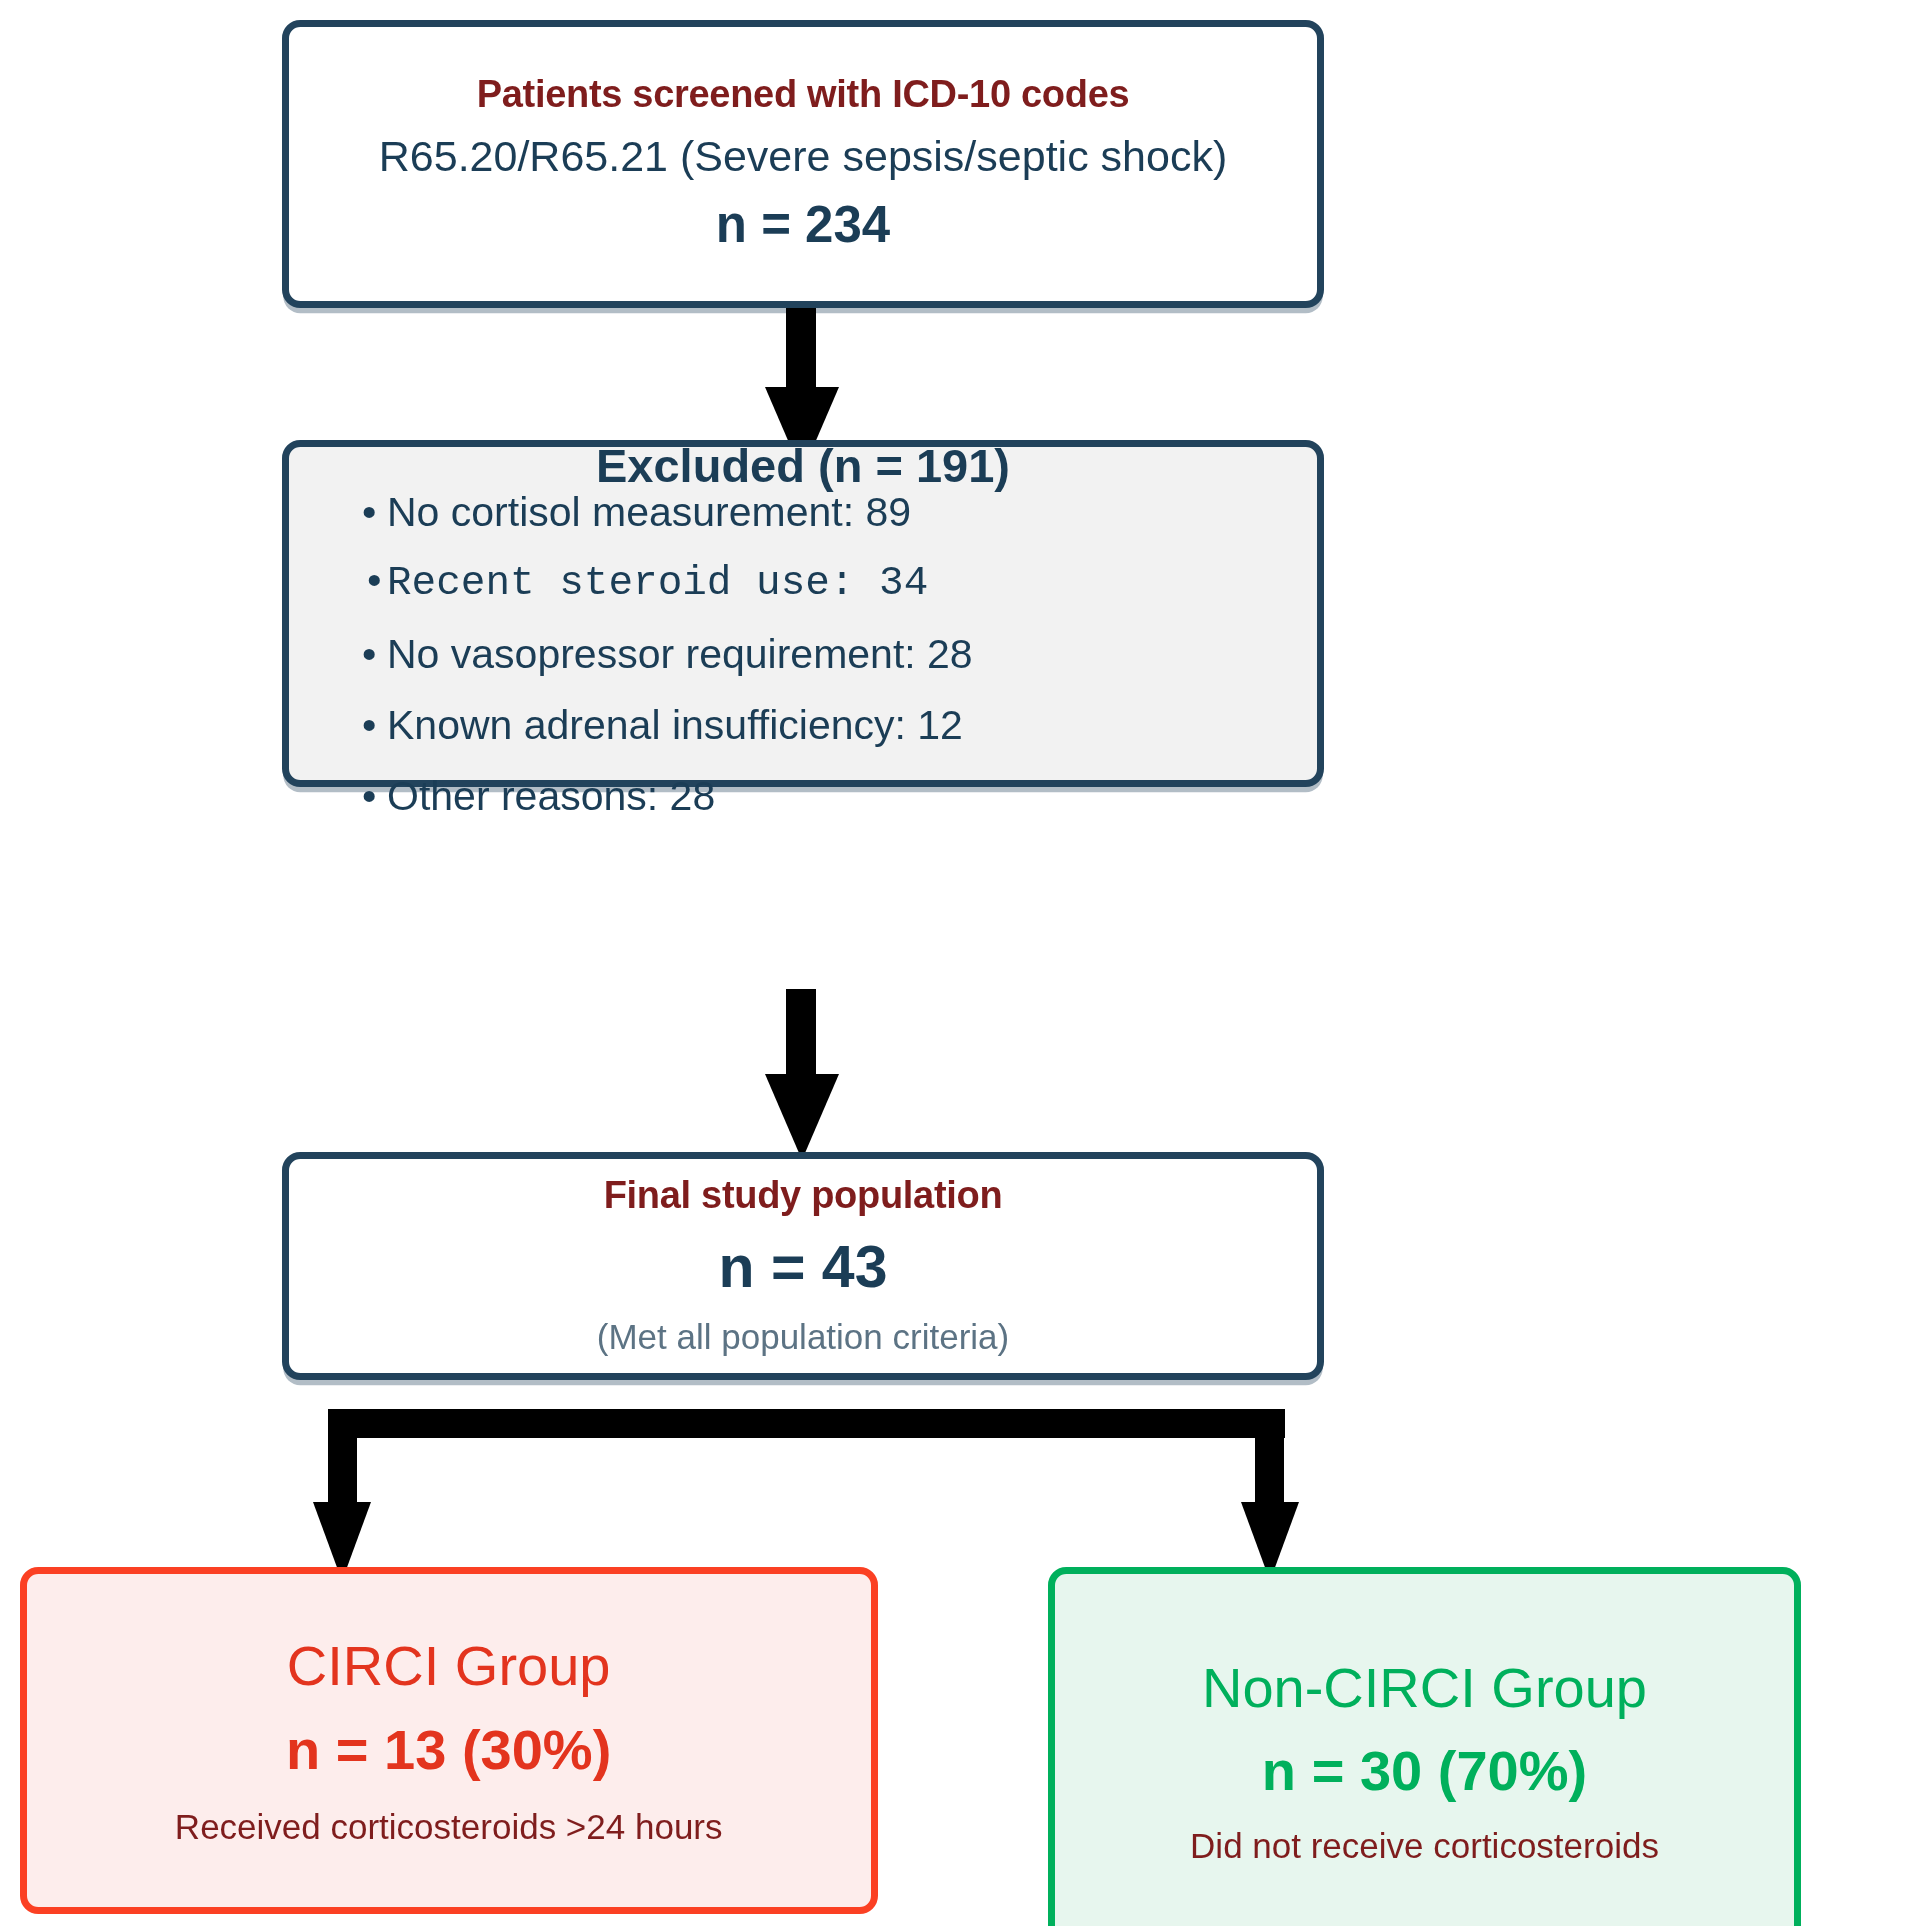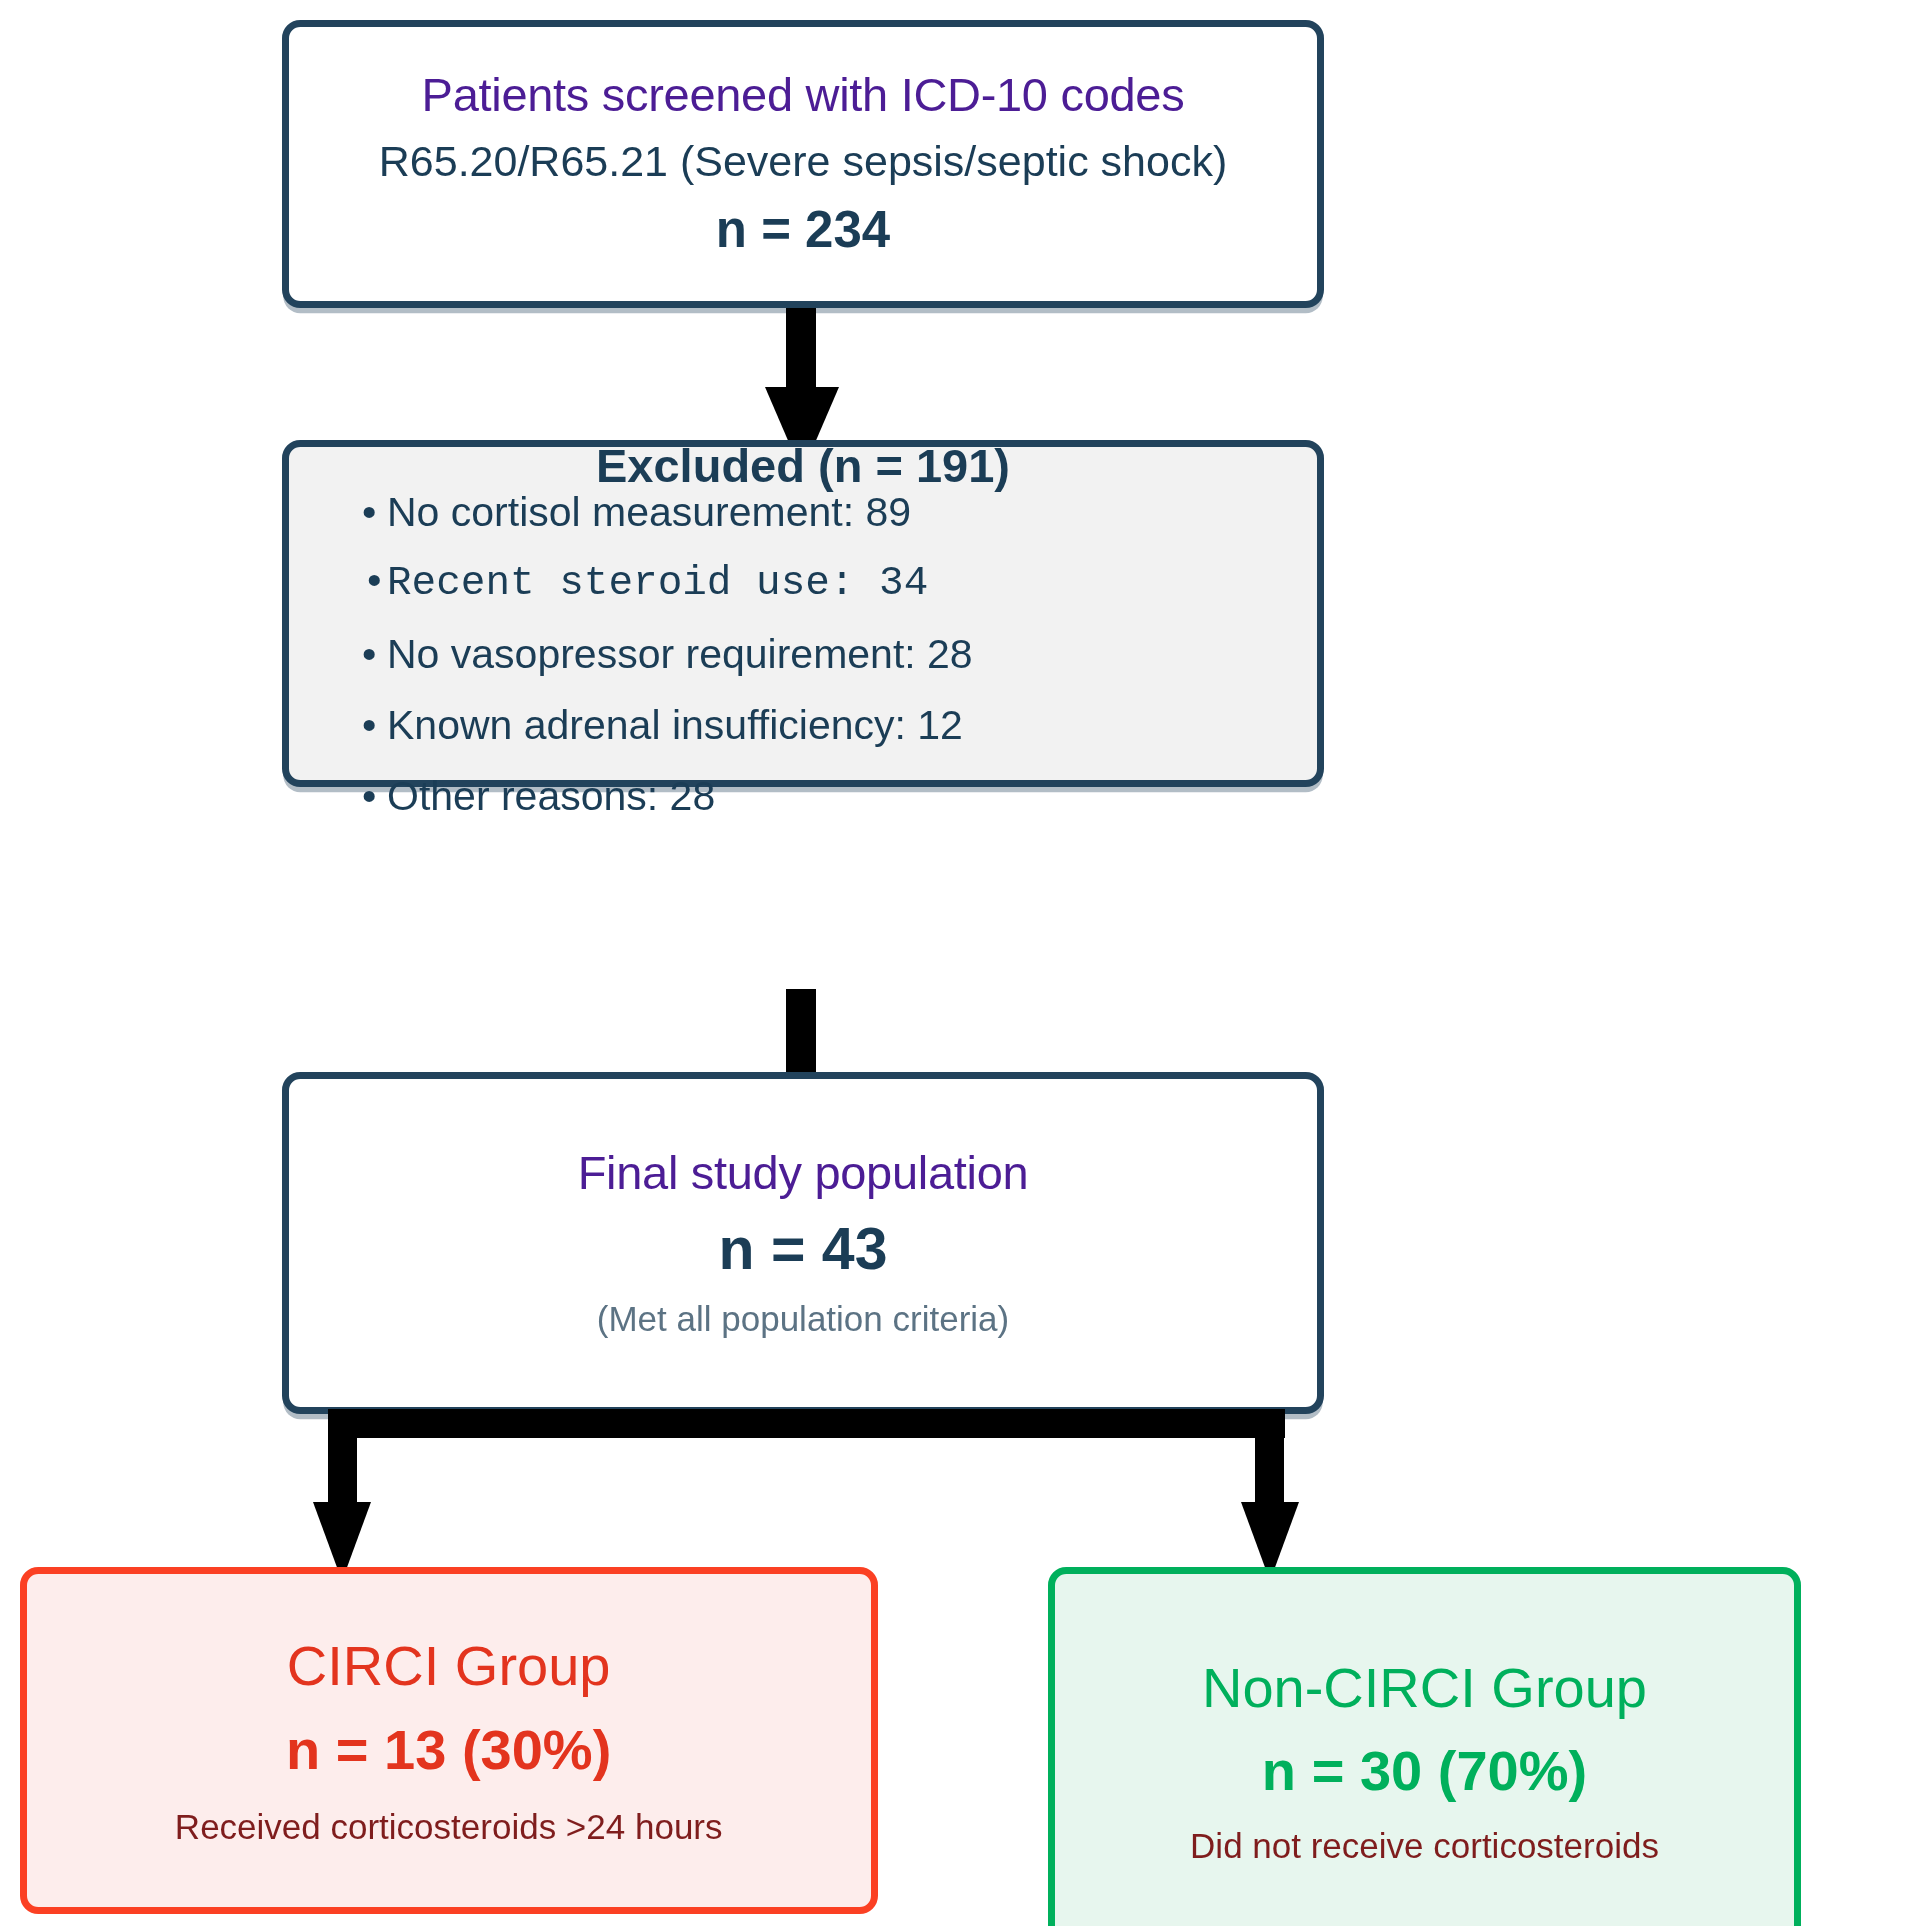--- a/index.html
+++ b/index.html
@@ -47,23 +47,23 @@
     background: #FDEDEC;
   }
 
   .node-green {
     border: 7.2px solid #00B05C;
     background: #E7F6EE;
   }
 
   
   .t-title {
-    font-size: 47px;
-    font-weight: normal;
-    color: #4c1d95;
+    font-size: 38px;
+    font-weight: bold;
+    color: #7f1d1d;
     line-height: 1.1;
     letter-spacing: -0.3px;
   }
   .t-sub {
     font-size: 43px;
     font-weight: normal;
     color: #1B3D56;
     line-height: 1.1;
   }
   .t-n {
@@ -178,21 +178,21 @@
       </li>
       <li style="margin-top:30px;">
         <span class="bul">•</span><span>Other reasons: 28</span>
       </li>
     </ul>
   </div>
 
   <div class="conn" style="left:786px; top:989px; width:30px; height:92px;"></div>
   <div class="arrowhead" style="left:765px; top:1074px;"></div>
 
-  <div class="node node-dark" style="left:282px; top:1072px; width:1042px; height:342px;">
+  <div class="node node-dark" style="left:282px; top:1152px; width:1042px; height:228px;">
     <div class="t-title">Final study population</div>
     <div class="t-n" style="margin-top:18.3px; font-size:59px;">n = 43</div>
     <div class="t-note" style="margin-top:18.3px;">(Met all population criteria)</div>
   </div>
 
   <div class="conn" style="left:328px; top:1409px; width:957px; height:29px;"></div>
 
   <div class="conn" style="left:328px; top:1409px; width:29px; height:100px;"></div>
 
   <div class="conn" style="left:1255px; top:1409px; width:29px; height:100px;"></div>

